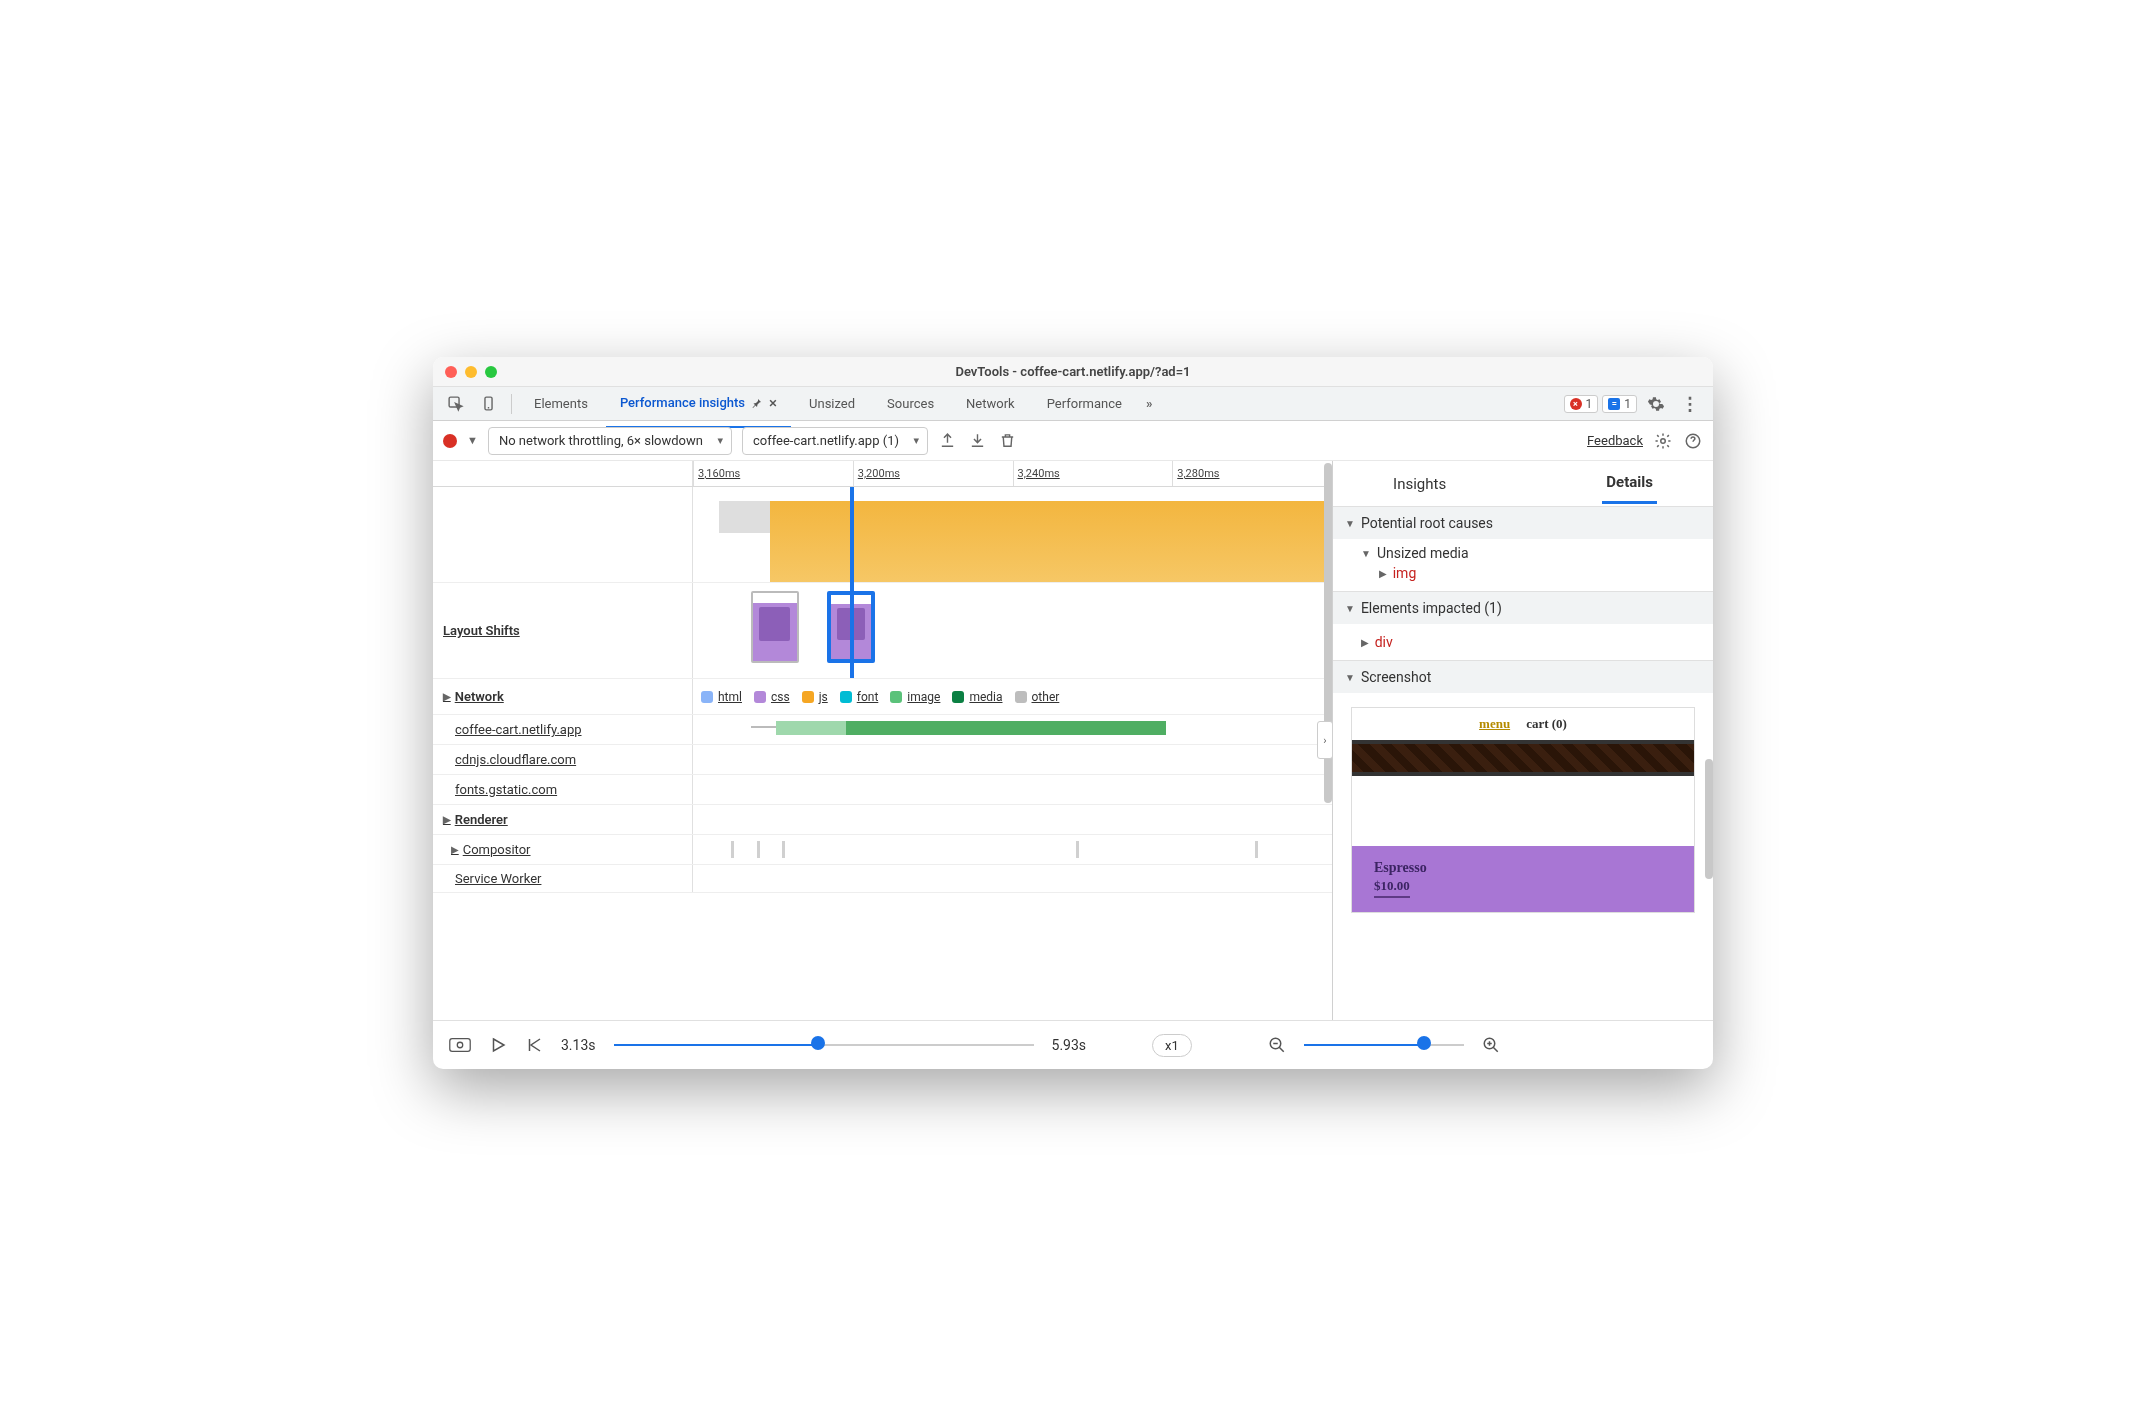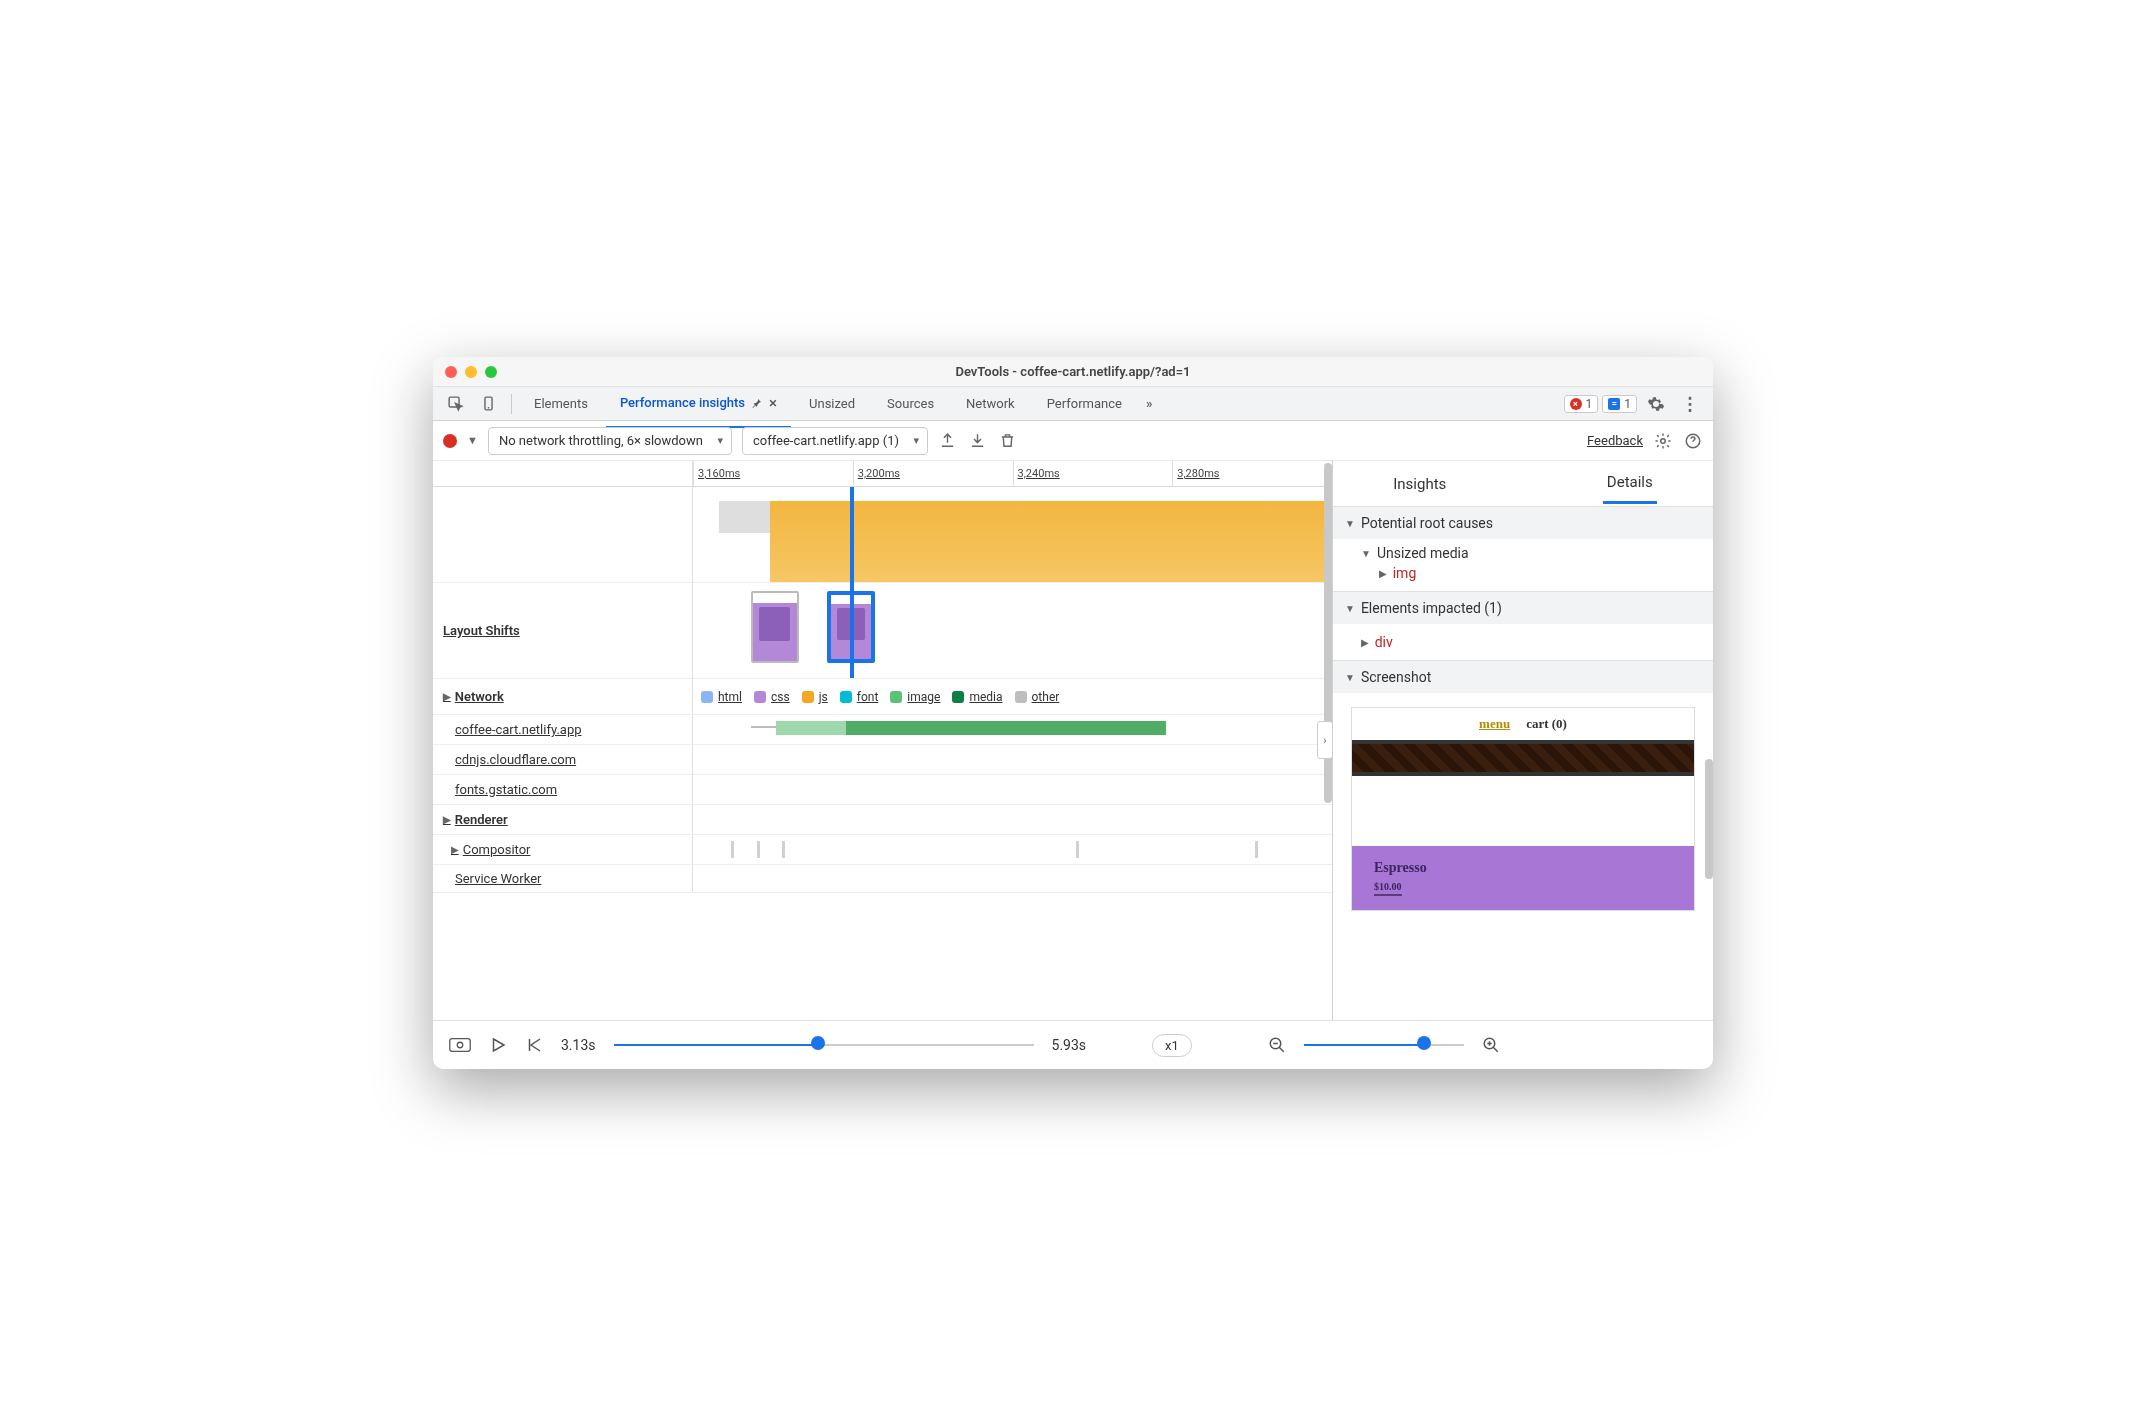--- a/index.html
+++ b/index.html
@@ -107,35 +107,35 @@
   
   .render-tick { position: absolute; top: 6px; bottom: 6px; width: 3px; background: #d0d0d0; }
   .main-block { position: absolute; top: 4px; height: 18px; background: #d0d0d0; font-size: 10px; padding: 2px; overflow: hidden; color: #333; }
   
   .scroll-chip { position: absolute; right: -1px; top: 260px; width: 16px; height: 38px; border: 1px solid #ccc; background: #fff; border-radius: 3px; display: flex; align-items: center; justify-content: center; font-size: 11px; color: #666; cursor: pointer; z-index: 5; }
   .vscroll { position: absolute; right: 0; top: 2px; width: 8px; bottom: 2px; }
   .vscroll .th { position: absolute; top: 0; width: 8px; height: 340px; background: #c8c8c8; border-radius: 4px; }
   
   .right-tabs { height: 46px; display: flex; align-items: center; justify-content: space-around; gap: 40px; border-bottom: 1px solid #e0e0e0; font-size: 15px; }
   .right-tab { padding: 10px 4px; cursor: pointer; color: #333; }
-  .right-tab.active { border-bottom: 3px solid #1a73e8; font-weight: 400; }
+  .right-tab.active { border-bottom: 3px solid #1a73e8; font-weight: 700; }
   .detail-section { border-bottom: 1px solid #e0e0e0; }
   .detail-header { padding: 8px 12px; background: #f1f3f4; font-size: 14px; color: #333; display: flex; align-items: center; gap: 6px; cursor: pointer; }
   .detail-body { padding: 6px 12px 6px 28px; font-size: 14px; }
   .detail-sub { padding: 4px 0 4px 18px; display: flex; align-items: center; gap: 6px; }
   .tag-link { color: #c5221f; cursor: pointer; }
   .screenshot-box { margin: 14px 18px; border: 1px solid #ddd; background: #fff; overflow: hidden; }
   .ss-nav { display: flex; justify-content: center; gap: 16px; padding: 8px; font-family: Georgia, serif; font-size: 13px; border-bottom: 2px solid #333; }
   .ss-nav .m { color: #b58b00; text-decoration: underline; font-weight: bold; }
   .ss-nav .c { font-weight: bold; }
   .ss-hero { height: 34px; background: repeating-linear-gradient(45deg, #3a1f0f, #3a1f0f 8px, #2a1508 8px, #2a1508 16px); border-top: 2px solid #333; border-bottom: 4px solid #333; }
   .ss-gap { height: 70px; background: #fff; }
   .ss-card { background: #a876d4; padding: 14px 22px; color: #3c2463; font-family: Georgia, serif; }
   .ss-card .name { font-weight: 700; font-size: 14px; }
-  .ss-card .price { font-weight: 700; font-size: 10px; margin-top: 2px; border-bottom: 2px solid #5e3a85; display: inline-block; padding-bottom: 2px; }
+  .ss-card .price { font-weight: 700; font-size: 13px; margin-top: 2px; border-bottom: 2px solid #5e3a85; display: inline-block; padding-bottom: 2px; }
   .right .vscroll2 { position: absolute; right: 0; top: 48px; bottom: 0; width: 8px; }
   .right .vscroll2 .th { position: absolute; top: 250px; width: 8px; height: 120px; background: #c8c8c8; border-radius: 4px; }
   
   .footer {
     height: 48px;
     display: flex;
     align-items: center;
     padding: 0 16px;
     gap: 18px;
     font-size: 14px;

